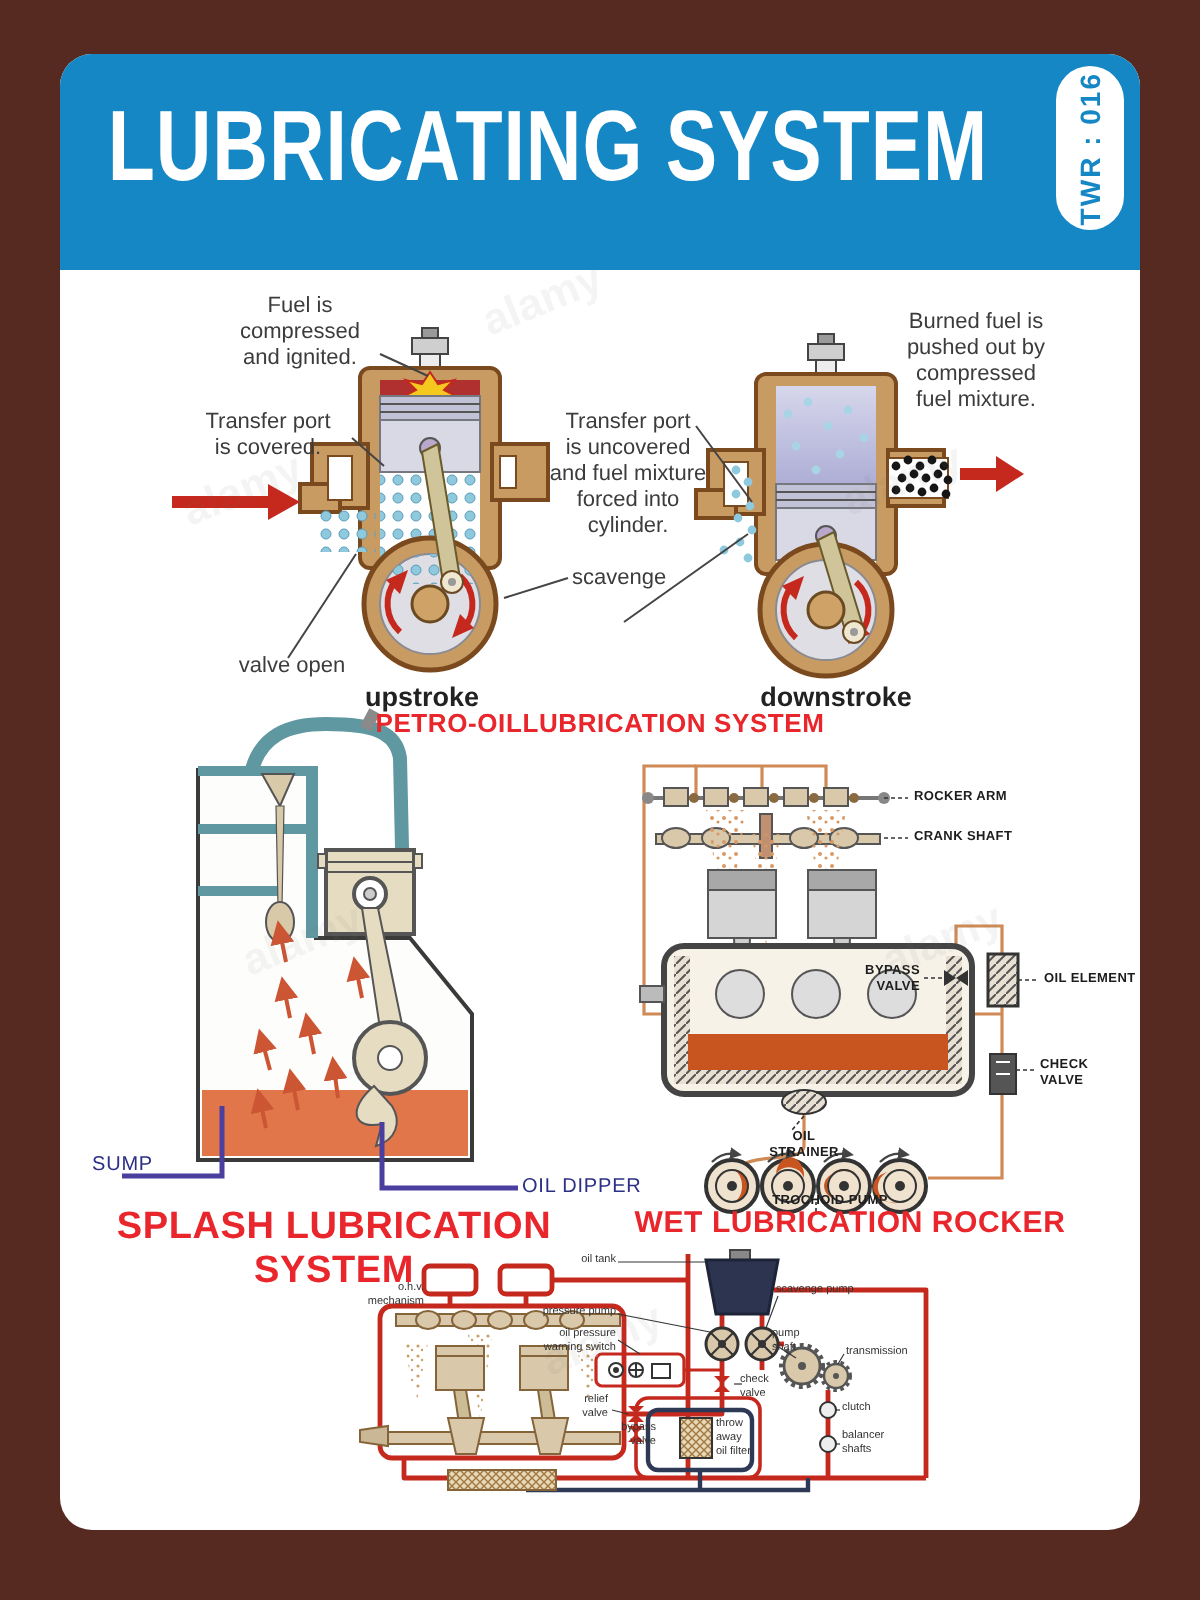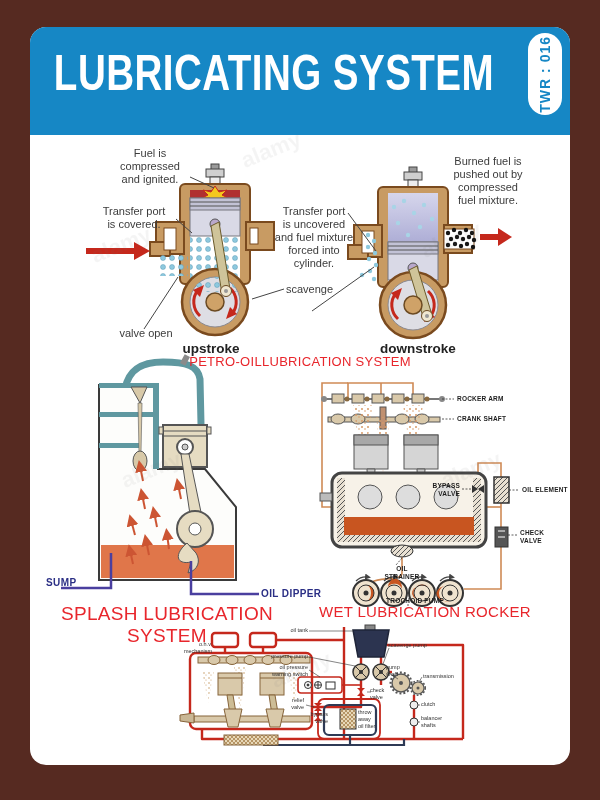--- a/index.html
+++ b/index.html
@@ -13,22 +13,22 @@
        align-items:center;justify-content:center;color:#fff;font-weight:bold;font-size:41px;
        letter-spacing:.5px;transform:scale(.94,1.22);transform-origin:50% 50%;white-space:nowrap}
   #badge{position:absolute;right:8px;top:6px;width:34px;height:82px;background:#fff;
        border-radius:17px;display:flex;align-items:center;justify-content:center}
   #badge span{writing-mode:vertical-rl;transform:rotate(180deg);color:#1687c5;
        font-weight:bold;font-size:14px;letter-spacing:1px}
   svg{position:absolute;overflow:visible}
   .lbl{position:absolute;font-size:11px;line-height:1.18;color:#3c3c3c;text-align:center;
        white-space:pre-line}
   .stroke{position:absolute;font-weight:bold;font-size:13.5px;color:#222;text-align:center}
-  .cap{position:absolute;font-weight:normal;color:#e8262c;text-align:center;letter-spacing:.3px}
-  .lbl-b{position:absolute;font-weight:bold;font-size:10px;color:#2b2f85;letter-spacing:.4px}
+  .cap{position:absolute;font-weight:bold;color:#e8262c;text-align:center;letter-spacing:.3px}
+  .lbl-b{position:absolute;font-weight:normal;font-size:10px;color:#2b2f85;letter-spacing:.4px}
   .lbl-s{position:absolute;font-weight:bold;font-size:6.5px;line-height:1.2;color:#1d1d1d;
        white-space:pre-line;letter-spacing:.2px}
   .lbl-t{position:absolute;font-size:5.5px;line-height:1.25;color:#333;white-space:pre-line}
   .right{text-align:right}.center{text-align:center}
   .wm{position:absolute;font-size:22px;color:#777;opacity:.07;transform:rotate(-22deg);
       font-weight:bold;pointer-events:none}
   #overlay{pointer-events:none}
 </style>
 </head>
 <body>

